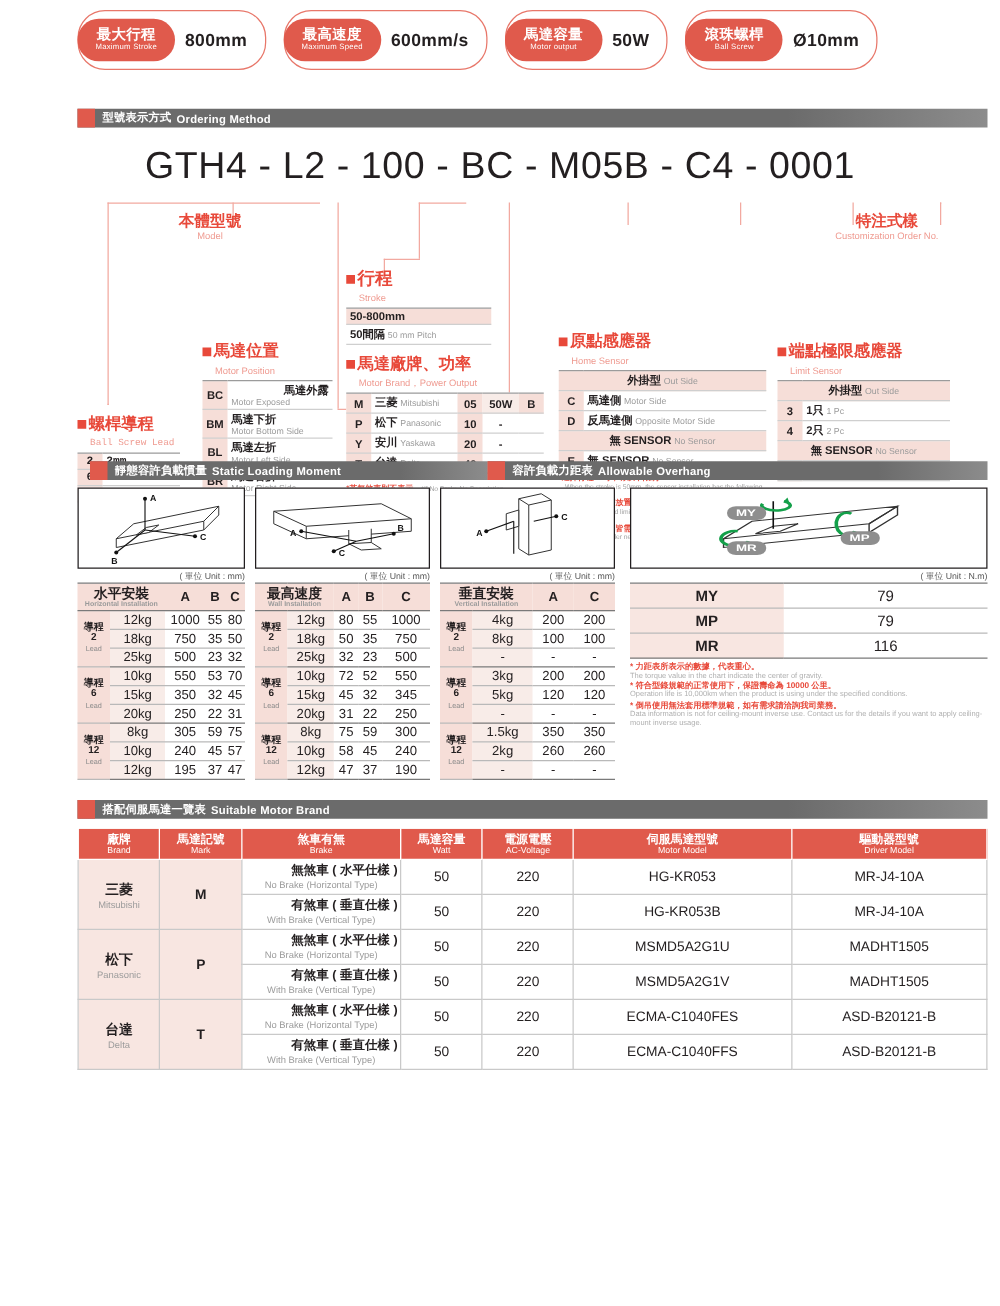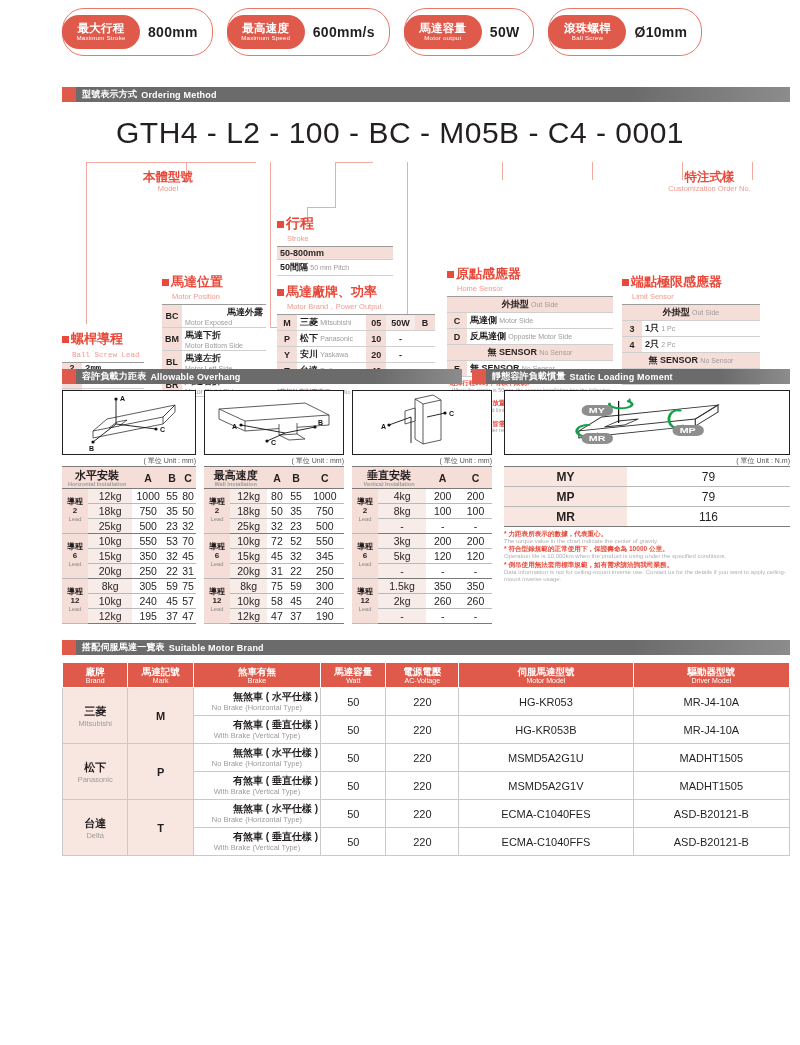--- a/index.html
+++ b/index.html
@@ -414,29 +414,29 @@
         </td>
       </tr>
     </tbody>
       </table>
   </div>
 </div>
 
 <div style="position:relative; margin-top:12px;">
 
   <div style="display:flex; margin:0 10px 0 62px;">
+    <div class="sect-bar" style="margin:0 0 0 10px; flex:1;">
+      <span class="tick"></span>
+      <span class="txt">靜態容許負載慣量</span>
+      <span class="txt" style="padding-left:4px;">Static Loading Moment</span>
+    </div>
     <div class="sect-bar" style="margin:0; width:400px;">
       <span class="tick"></span>
       <span class="txt">容許負載力距表</span>
       <span class="txt" style="padding-left:4px;">Allowable Overhang</span>
-    </div>
-    <div class="sect-bar" style="margin:0 0 0 10px; flex:1;">
-      <span class="tick"></span>
-      <span class="txt">靜態容許負載慣量</span>
-      <span class="txt" style="padding-left:4px;">Static Loading Moment</span>
     </div>
   </div>
 
   <div style="display:flex; gap:8px; margin:6px 10px 0 62px;">
 
     <div style="width:134px;">
       <div class="diagram-box" style="height:65px;">
         <svg width="134" height="63" viewBox="0 0 134 63">
           <g stroke="#333" fill="none" stroke-width="0.8">
             <path d="M30 40 L44 28 L112 14 L100 26 Z"></path>

